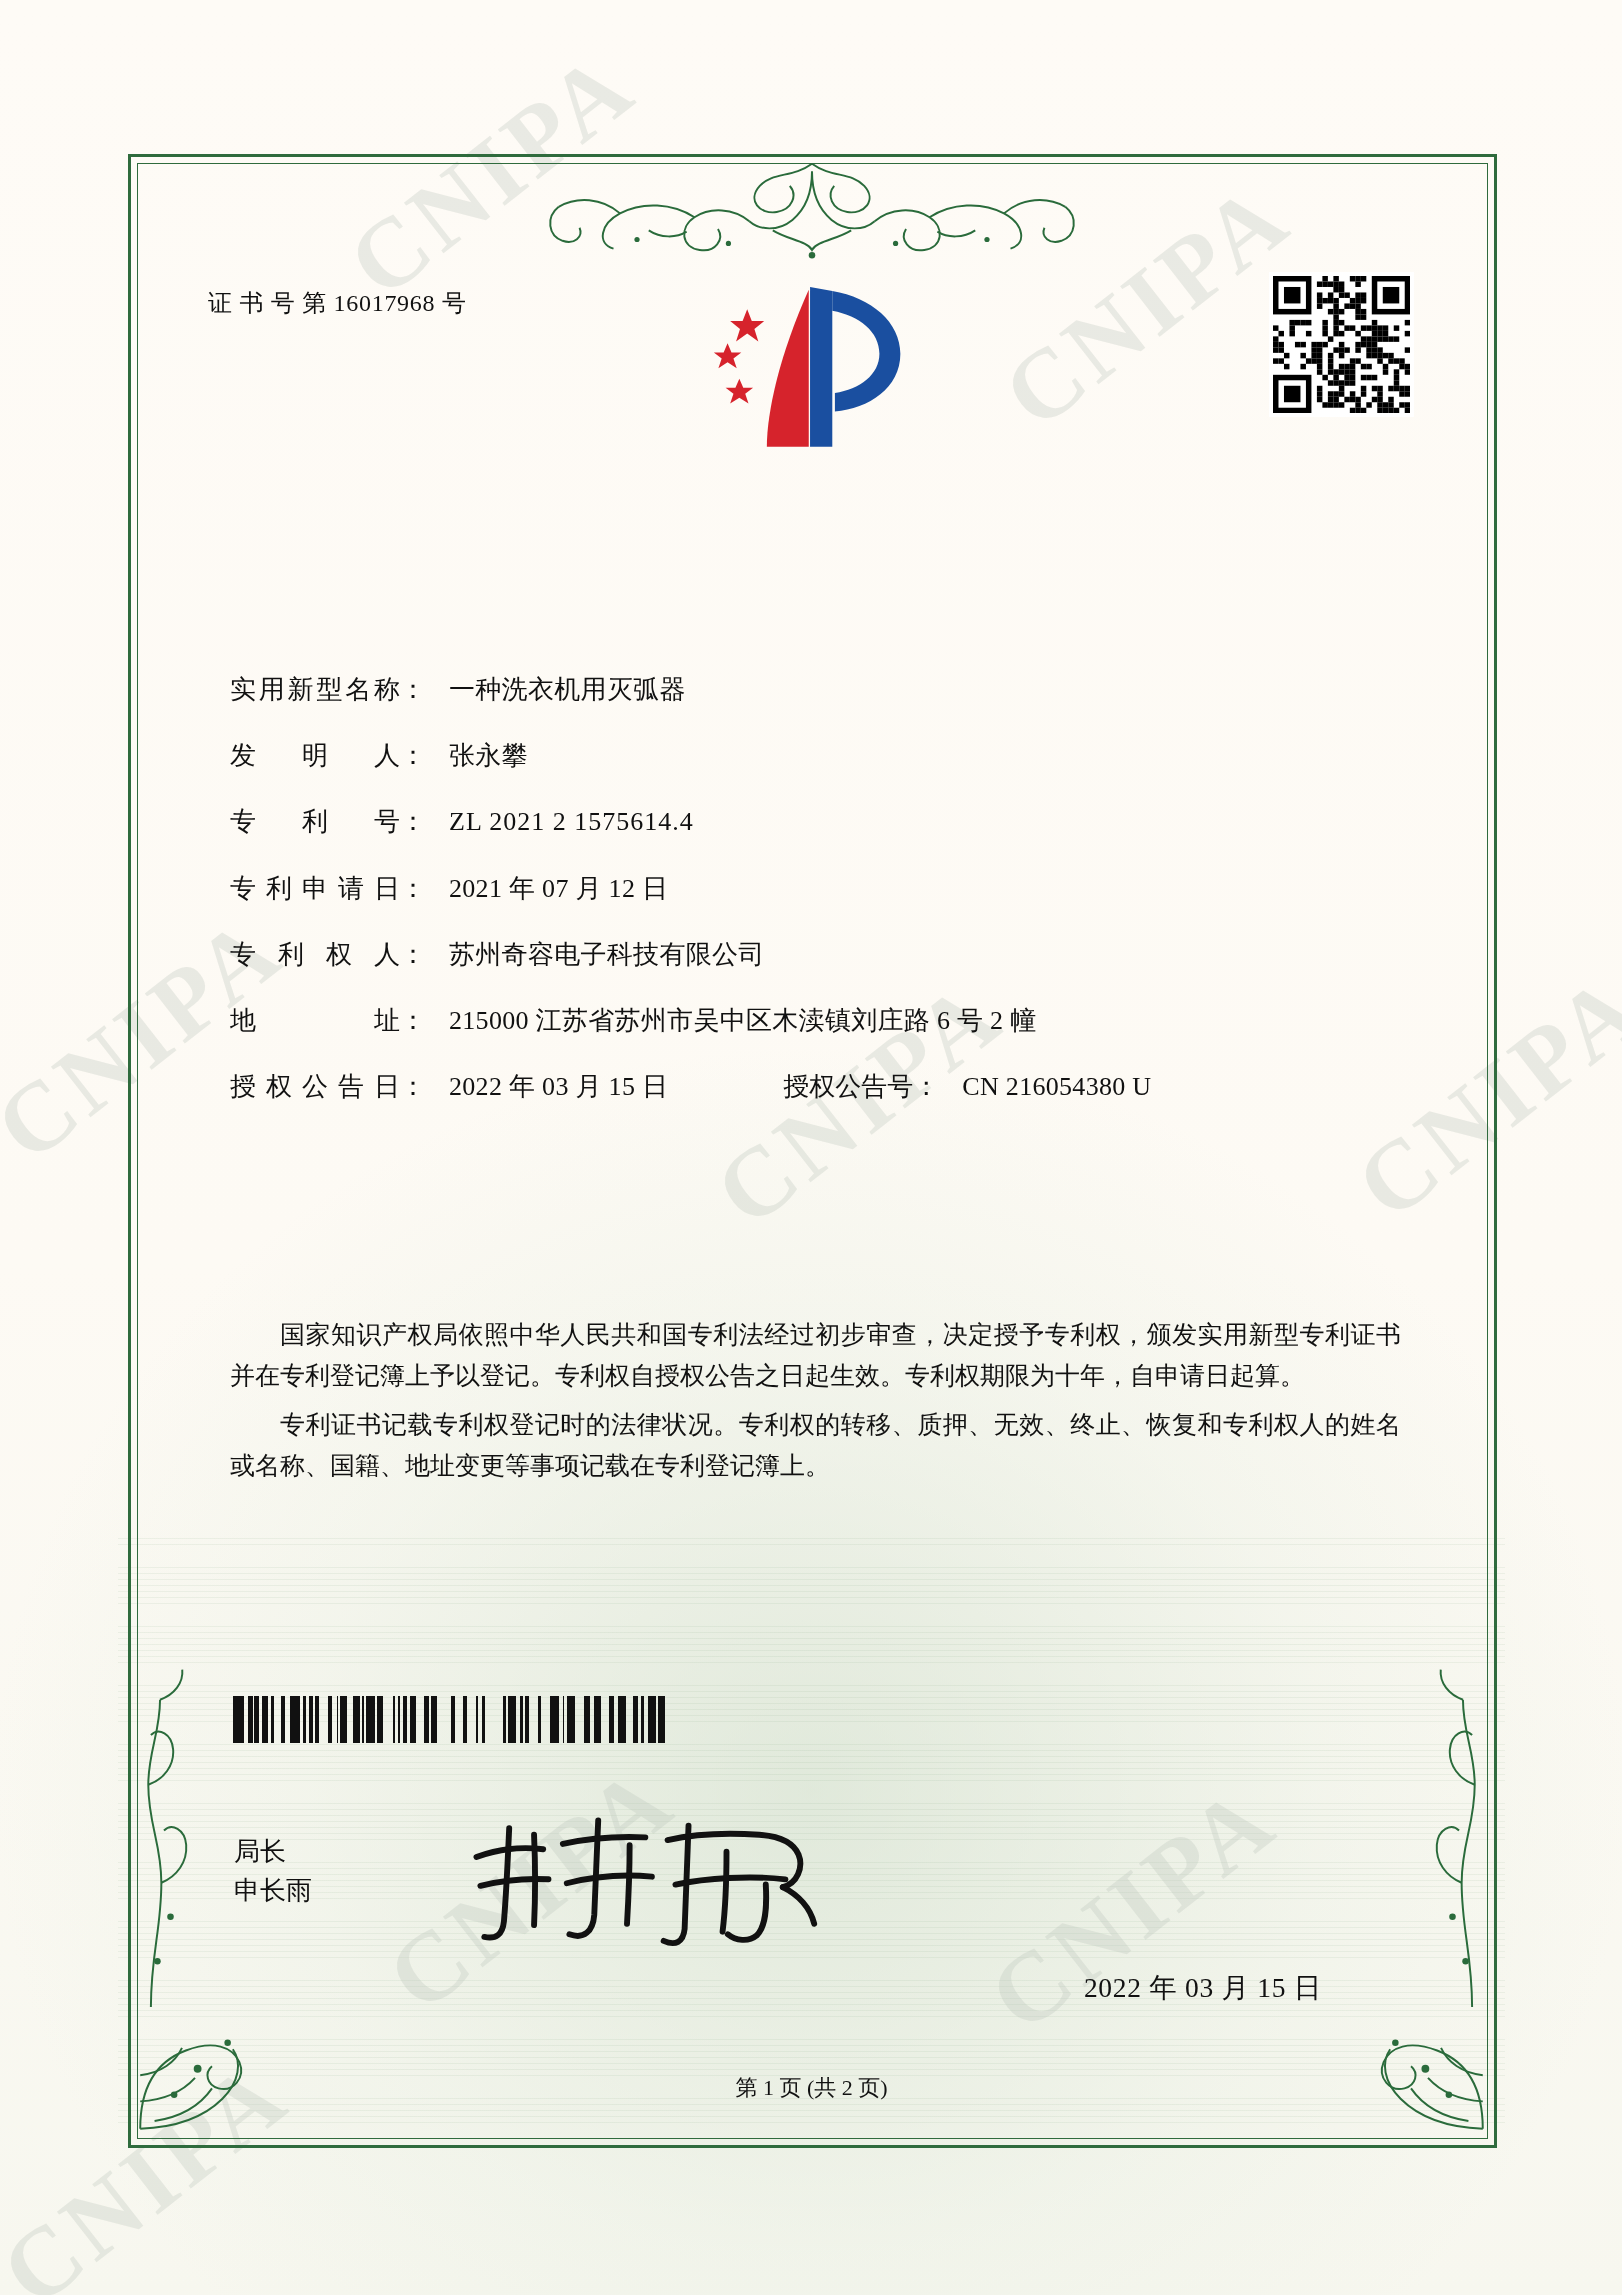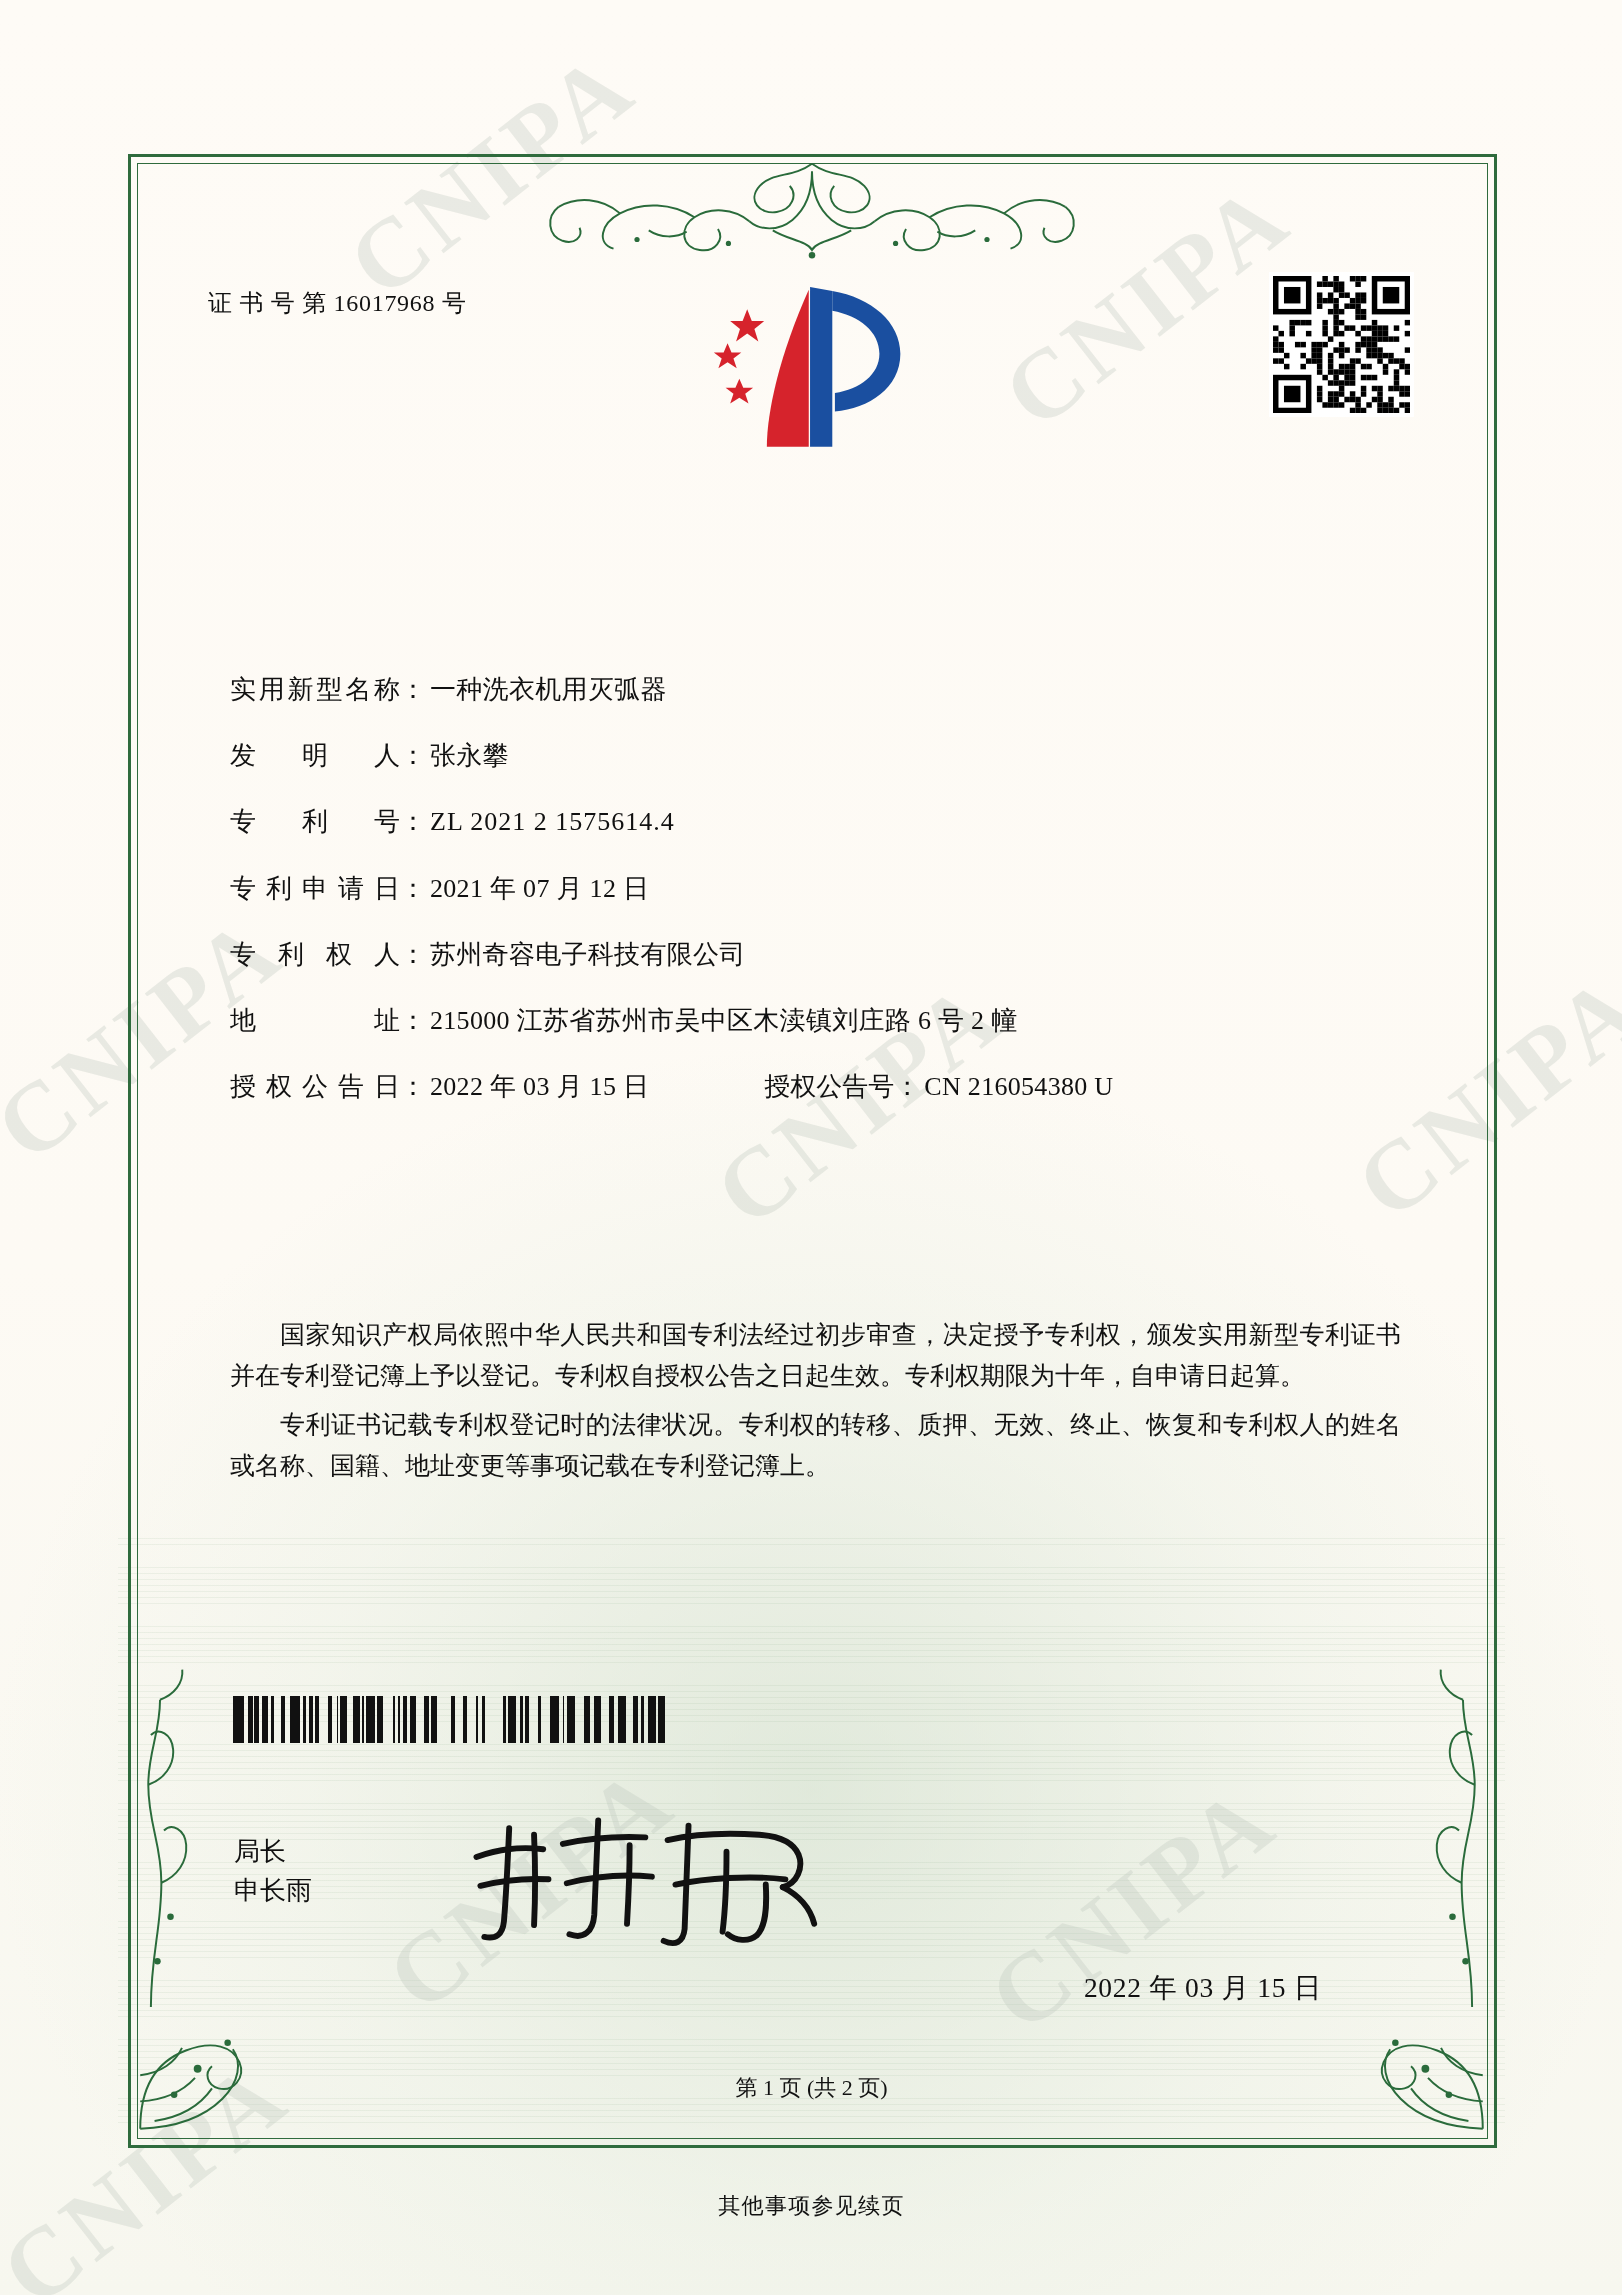--- a/index.html
+++ b/index.html
@@ -170,21 +170,21 @@
   }
   .field-label {
     display: inline-block;
     text-align: justify;
     text-align-last: justify;
     width: 170px;
     flex: none;
   }
   .field-colon { flex: none; }
   .field-value {
-    margin-left: 4px;
+    margin-left: 23px;
     letter-spacing: 0.3px;
   }
   .field-value.mono-sp { letter-spacing: 1px; text-align: right; }
 
   .field-row.dual { margin-bottom: 31px; }
   .dual-gap { display: inline-block; width: 115px; flex: none; }
   .field-label.auto { width: auto; text-align-last: auto; }
 
   
   .paragraphs {
@@ -821,15 +821,14 @@
       <path d="M332 120 C380 110 446 106 500 112"></path>
       <path d="M410 70 C410 118 408 160 404 192"></path>
       <path d="M470 120 C472 156 470 184 456 198 C444 208 424 206 412 196"></path>
       <path d="M496 124 C520 136 538 156 544 180"></path>
     </svg>
   </div>
 
   <div class="sig-date">2022 年 03 月 15 日</div>
 
   <div class="page-no">第 1 页 (共 2 页)</div>
-  <div class="footer-note">其他事项参见续页</div>
 </div>
 
 
 </body></html>

